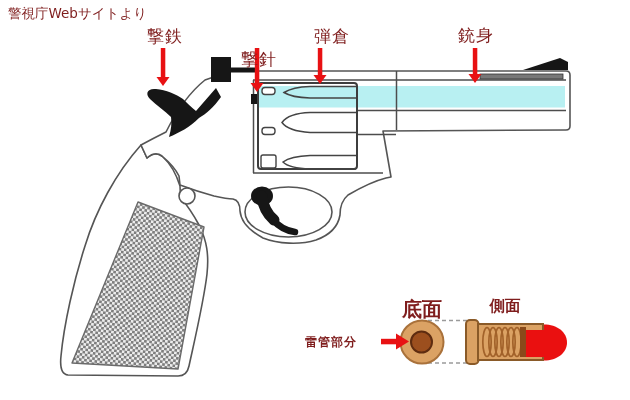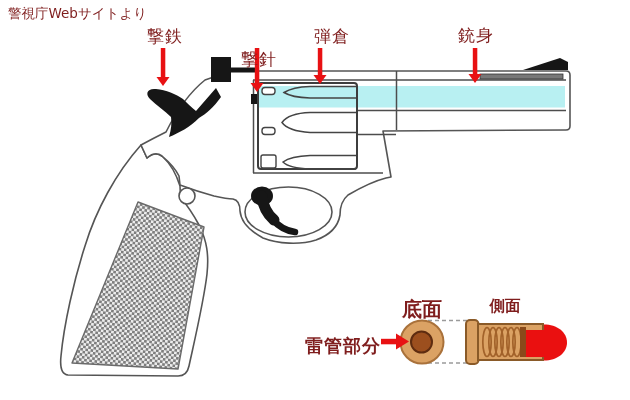--- a/index.html
+++ b/index.html
@@ -11,21 +11,21 @@
   .txt{position:absolute;color:#7f1d1d;white-space:nowrap;}
   .credit{left:8px;top:5px;font-size:13.5px;font-weight:400;}
   .lblc{transform:translateX(-50%);font-weight:normal;font-size:17px;letter-spacing:1px;}
   .lbl-hammer{left:165px;top:25px;}
   .lbl-firingpin{left:259px;top:20px;margin-top:28px;}
   .lbl-cylinder{left:332px;top:25px;}
   .lbl-barrel{left:476px;top:24px;}
   .cart-title{left:331px;top:264px;font-weight:bold;font-size:17px;letter-spacing:.5px;}
   .lbl-bottom{left:422px;top:296px;font-weight:bold;font-size:20px;transform:translateX(-50%);}
   .lbl-side{left:505px;top:296px;font-weight:bold;font-size:15.5px;transform:translateX(-50%);}
-  .lbl-primer{left:305px;top:334px;font-weight:bold;font-size:18px;letter-spacing:1px;}
+  .lbl-primer{left:305px;top:334px;font-weight:bold;font-size:12px;letter-spacing:1px;}
   
   .c-arrow{fill:var(--arrow-red,#e81113);}
   .c-bore{fill:var(--bore-cyan,#b8f0f2);}
   .c-tan{fill:var(--case-tan,#dba264);}
   .c-primer{fill:var(--primer-brown,#9c4f1e);}
   .c-bullet{fill:var(--bullet-red,#ea1010);}
   .oln{fill:#ffffff;stroke:#555555;stroke-width:1.6;stroke-linejoin:round;}
   .iln{fill:none;stroke:#4d4d4d;stroke-width:1.5;}
   .blk{fill:#161616;stroke:none;}
 </style>

